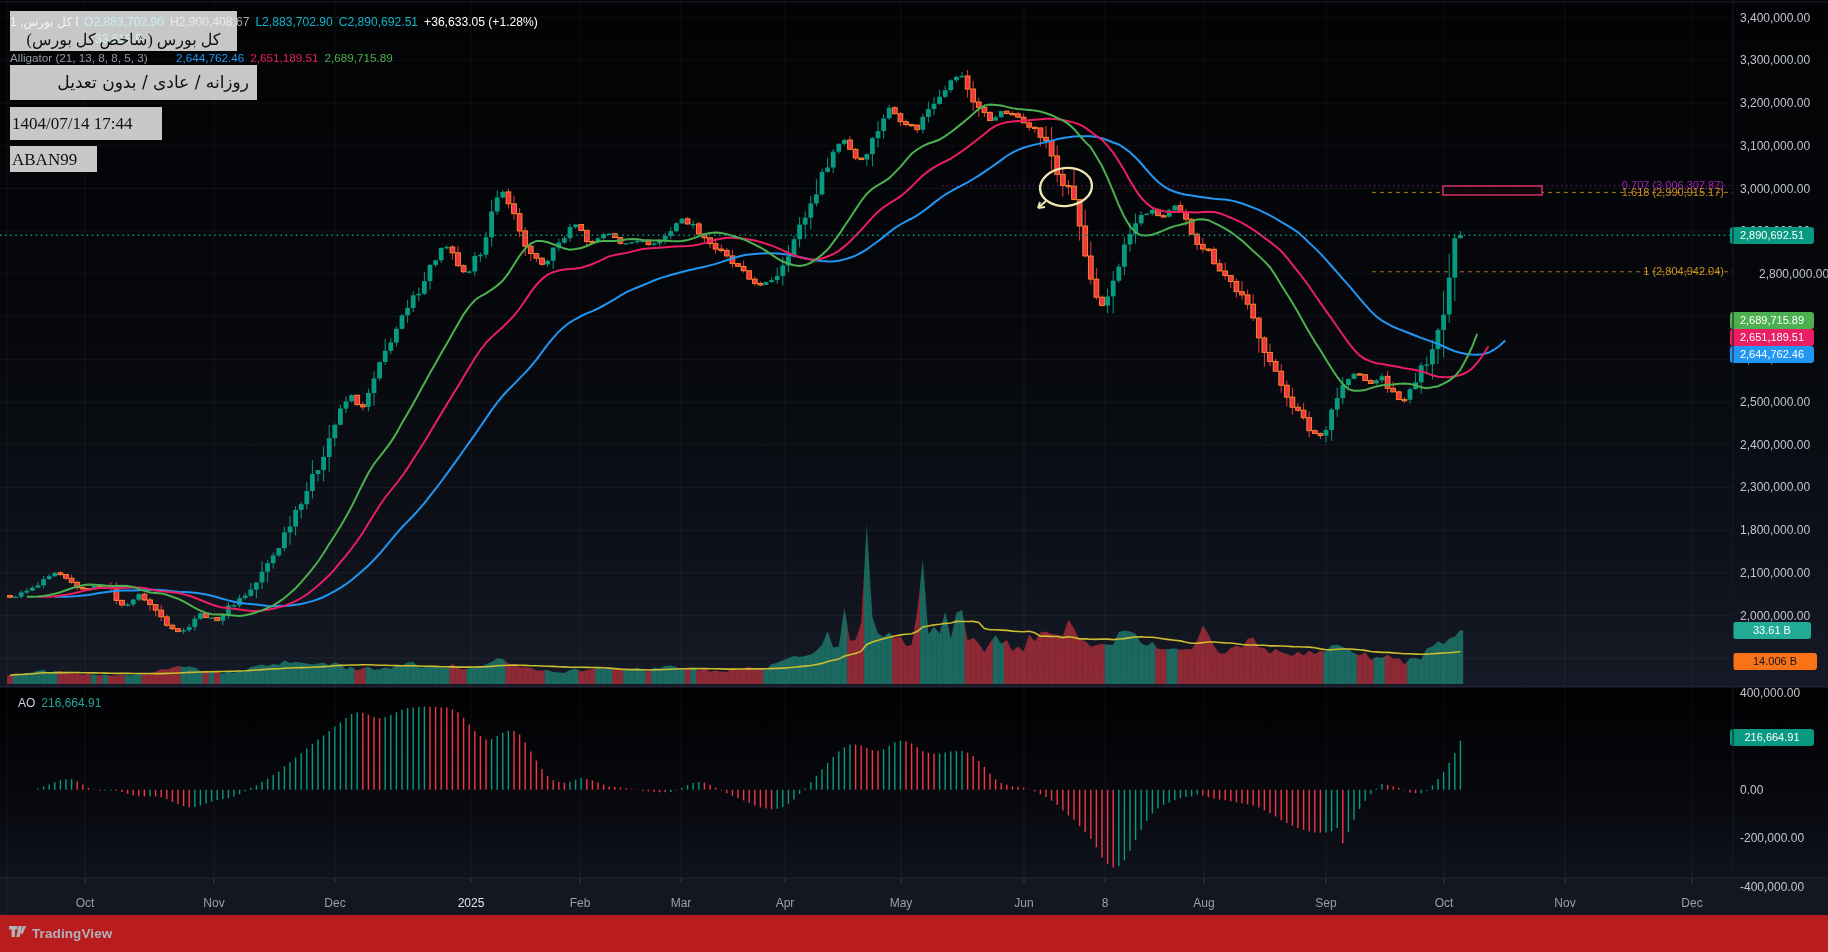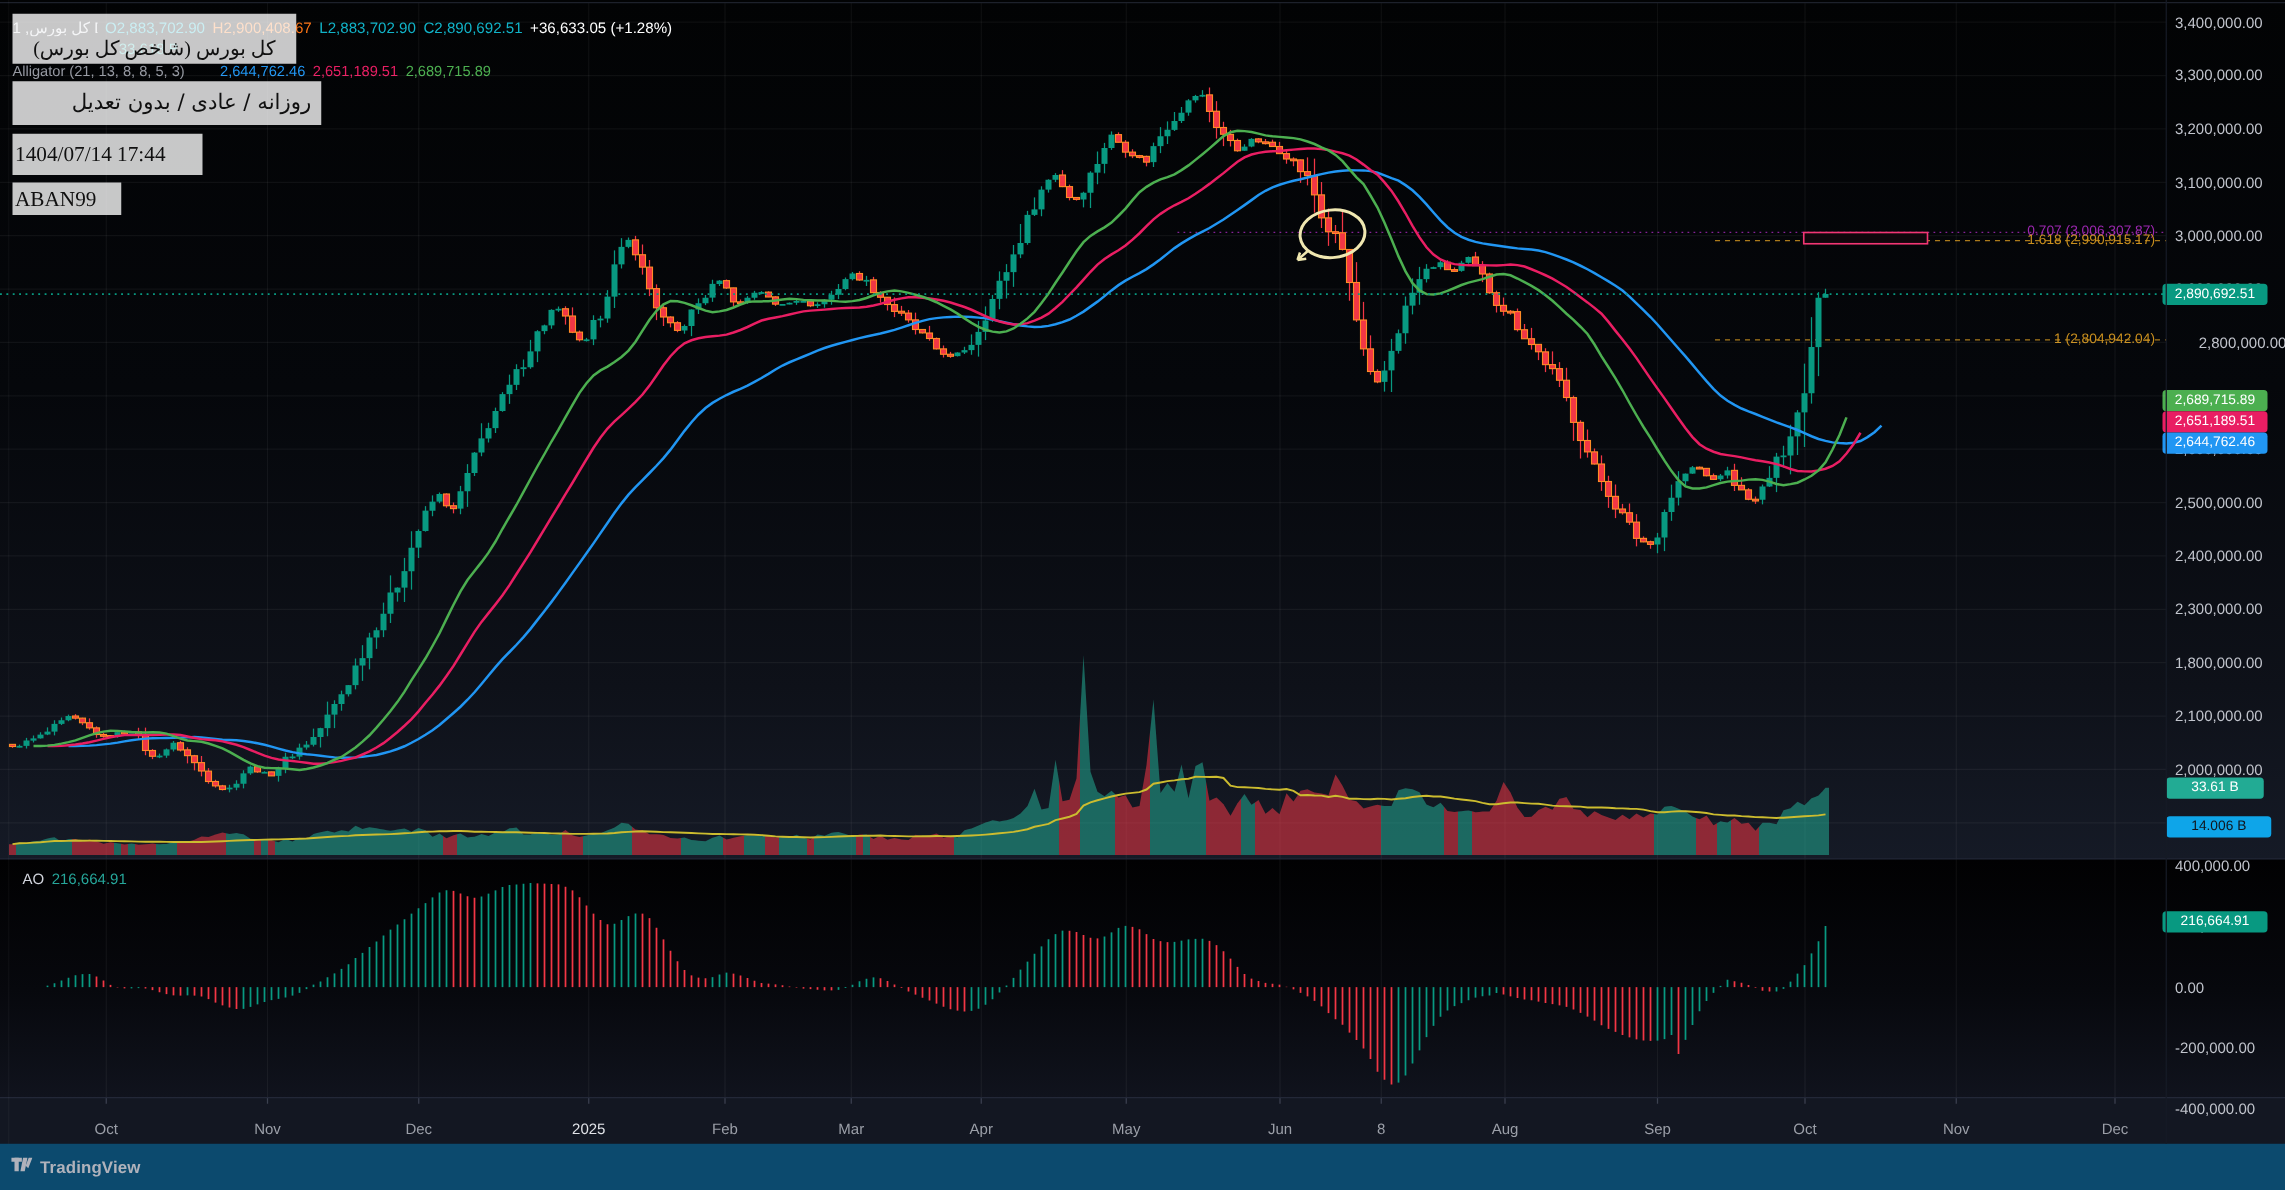--- a/index.html
+++ b/index.html
@@ -7,21 +7,21 @@
   body{font-family:"Liberation Sans","DejaVu Sans",sans-serif;position:relative}
   #chart-svg{position:absolute;left:0;top:0}
   .legend-row{position:absolute;display:flex;gap:6px;white-space:nowrap;align-items:baseline}
   .axis-label{position:absolute;left:1740px;font-size:12px;color:#c2c5cd;line-height:14px}
   .badge{position:absolute;left:1730px;width:84px;height:17px;border-radius:3px;font-size:11px;line-height:17px;text-align:center;font-weight:400}
   .badge.fit{width:auto;padding:0 20px;left:1733px}
   .xtick{position:absolute;top:896px;width:80px;text-align:center;font-size:12px;color:#9b9fa8}
   .xtick.year{color:#e2e4e9}
   .fib-label{position:absolute;left:1380px;width:344px;text-align:right;font-size:11px}
   .note{position:absolute;background:rgba(255,255,255,0.78);color:#101010;z-index:30;line-height:1}
-  .footer-bar{position:absolute;left:0;top:915px;width:1828px;height:37px;background:#0c4a6e;display:flex;align-items:center}
+  .footer-bar{position:absolute;left:0;top:915px;width:1828px;height:37px;background:#b91c1c;display:flex;align-items:center}
 </style>
 </head>
 <body>
 
 <div style="position:absolute;left:0;top:0;width:1828px;height:687px;background:linear-gradient(180deg,#020304 0%,#05070b 45%,#0e1119 80%,#151a26 100%)"></div>
 <div style="position:absolute;left:0;top:687px;width:1828px;height:191px;background:linear-gradient(180deg,#010102 0%,#07080d 55%,#10131d 100%)"></div>
 <div style="position:absolute;left:0;top:878px;width:1828px;height:37px;background:#131722"></div>
 
 <svg id="chart-svg" width="1828" height="952" style="z-index:1">
     <g>
@@ -1140,21 +1140,21 @@
     <line x1="0" y1="687" x2="1828" y2="687" stroke="#232838"></line>
     <line x1="0" y1="878" x2="1828" y2="878" stroke="#232838"></line>
     <line x1="1733" y1="0" x2="1733" y2="915" stroke="#161b26"></line>
     <line x1="7" y1="0" x2="7" y2="915" stroke="rgba(255,255,255,0.04)"></line>
   </g>
   </svg>
 
 <div class="legend-row" style="left:10px;top:15px;font-size:12.1px">
   <span style="color:#d1d4dc;max-width:68px;overflow:hidden;display:inline-block">کل بورس, 1 D</span>
   <span style="color:#11b3c8">O2,883,702.90</span>
-  <span style="color:#f97316">H2,900,408.67</span>
+  <span style="color:#a3a3a3">H2,900,408.67</span>
   <span style="color:#11b3c8">L2,883,702.90</span>
   <span style="color:#11b3c8">C2,890,692.51</span>
   <span style="color:#ffffff">+36,633.05 (+1.28%)</span>
 </div>
 
 <div class="legend-row" style="left:95px;top:32px;font-size:12px">
   <span style="color:#2bb3b1">33.618 B</span>
 </div>
 
 <div class="legend-row" style="left:10px;top:51px;font-size:11.7px">
@@ -1213,21 +1213,21 @@
     <div class="xtick" style="left: 1404px;">Oct</div>
     <div class="xtick" style="left: 1525px;">Nov</div>
     <div class="xtick" style="left: 1652px;">Dec</div>
   </div>
 <div id="badges">
     <div class="badge" style="top: 226.674px; background: rgb(8, 153, 129); color: rgb(255, 255, 255);">2,890,692.51</div>
     <div class="badge" style="top: 312.491px; background: rgb(76, 175, 80); color: rgb(255, 255, 255);">2,689,715.89</div>
     <div class="badge" style="top: 329.491px; background: rgb(233, 30, 99); color: rgb(255, 255, 255);">2,651,189.51</div>
     <div class="badge" style="top: 346.491px; background: rgb(33, 150, 243); color: rgb(255, 255, 255);">2,644,762.46</div>
     <div class="badge fit" style="top: 621.711px; background: rgb(34, 171, 148); color: rgb(255, 255, 255);">33.61 B</div>
-    <div class="badge fit" style="top: 653.09px; background: #0ea5e9; color: rgb(17, 21, 28);">14.006 B</div>
+    <div class="badge fit" style="top: 653.09px; background: #f97316; color: rgb(17, 21, 28);">14.006 B</div>
     <div class="badge" style="top: 728.605px; background: rgb(8, 153, 129); color: rgb(255, 255, 255);">216,664.91</div>
   </div>
 <div id="fib-labels">
     <div class="fib-label" style="top: 179.307px; color: rgb(156, 39, 176);">0.707 (3,006,307.87)</div>
     <div class="fib-label" style="top: 185.879px; color: rgb(201, 143, 30);">1.618 (2,990,915.17)</div>
     <div class="fib-label" style="top: 265.29px; color: rgb(201, 143, 30);">1 (2,804,942.04)</div>
   </div>
 
 <div class="footer-bar">
   <svg width="17" height="15" style="margin-left:9px" viewBox="0 0 17 15">

